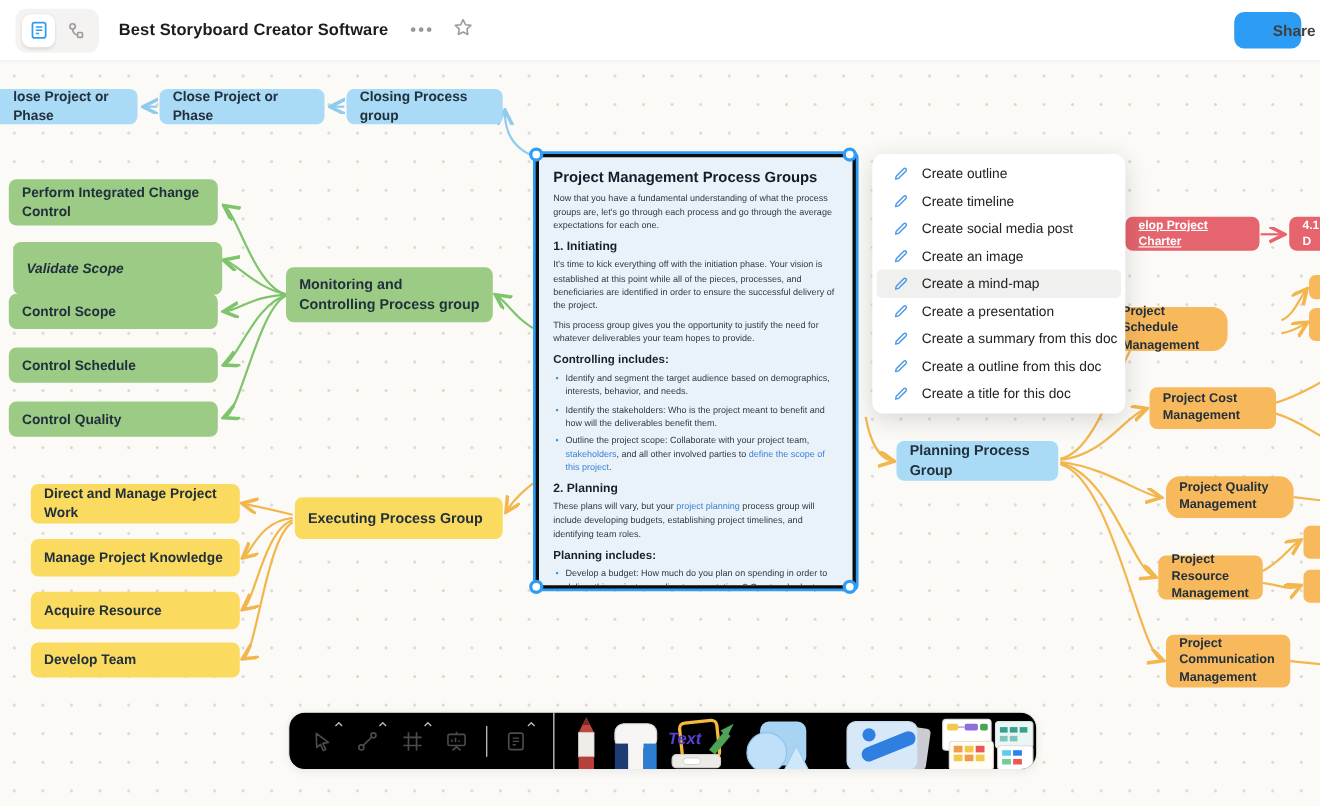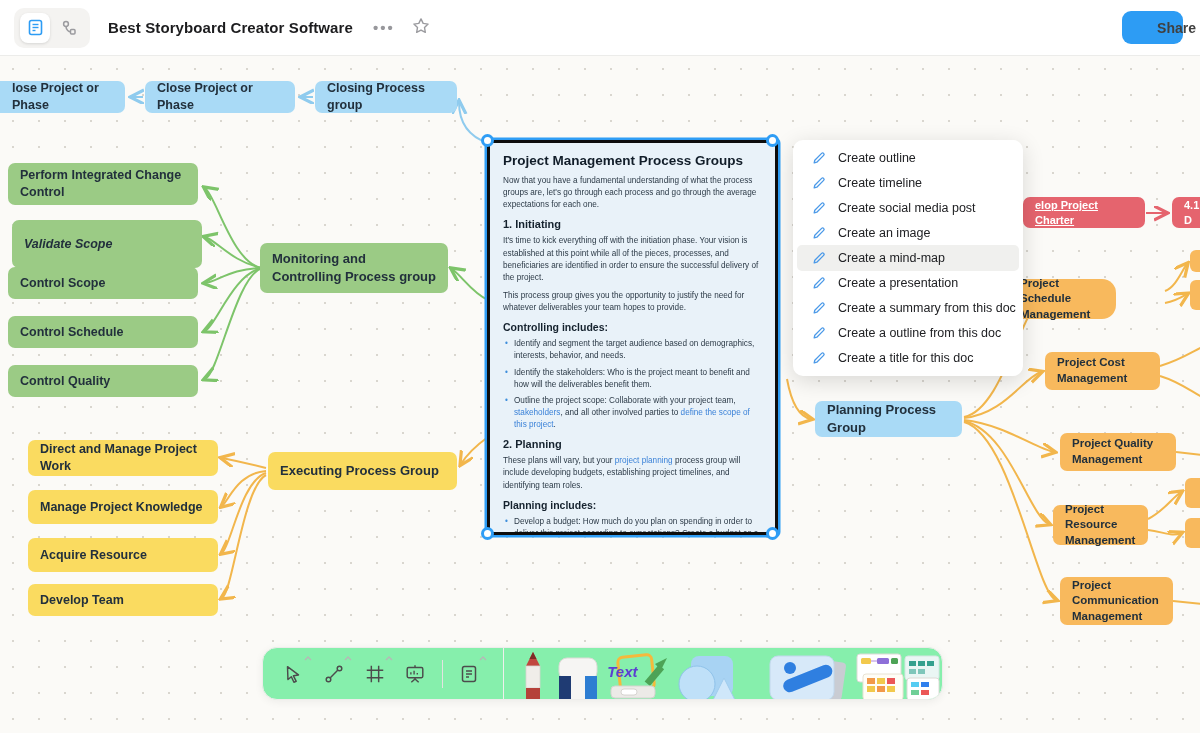--- a/index.html
+++ b/index.html
@@ -75,21 +75,21 @@
     z-index:30; padding:5px 4px; display:flex; flex-direction:column;
   }
   .menu-item {
     height:25px; display:flex; align-items:center; gap:12px; padding:0 0 0 15px;
     font-size:12.5px; color:#202124; border-radius:5px; flex:1;
   }
   .menu-item.hl { background:#f0f0ee; }
   
   .toolbar {
     position:absolute; left:262px; top:647px; width:681px; height:53px;
-    background:#86efac; border:1px solid #ededeb; border-radius:15px;
+    background:#000000; border:1px solid #ededeb; border-radius:15px;
     box-shadow:0 2px 8px rgba(0,0,0,.06); z-index:40;
     display:flex; align-items:center; overflow:hidden;
   }
   .tool {
     width:42px; height:44px; display:flex; align-items:center; justify-content:center;
     position:relative; color:#4c4c4c;
   }
   .tool .caret { position:absolute; top:4px; right:2px; }
   .tb-divider { width:1px; height:28px; background:#e3e3e1; margin:0 6px; }
   .tb-sep { width:1px; height:53px; background:#efefed; margin:0 8px 0 14px; }
@@ -199,21 +199,21 @@
 
 <div class="node yellow" style="left:28px;top:440px;width:190px;height:36px;">Direct and Manage Project Work</div>
 <div class="node yellow" style="left:28px;top:490px;width:190px;height:34px;">Manage Project Knowledge</div>
 <div class="node yellow" style="left:28px;top:538px;width:190px;height:34px;">Acquire Resource</div>
 <div class="node yellow" style="left:28px;top:584px;width:190px;height:32px;">Develop Team</div>
 <div class="node yellow" style="left:268px;top:452px;width:189px;height:38px;font-size:13px;">Executing Process Group</div>
 
 <div class="node blue" style="left:815px;top:401px;width:147px;height:36px;font-size:13px;">Planning Process Group</div>
 <div class="node orange" style="left:1008px;top:279px;width:108px;height:40px;border-radius:14px;">Project Schedule Management</div>
 <div class="node orange" style="left:1045px;top:352px;width:115px;height:38px;">Project Cost Management</div>
-<div class="node orange" style="left:1060px;top:433px;width:116px;height:38px;">Project Quality Management</div>
+<div class="node orange" style="left:1060px;top:433px;width:116px;height:38px;border-radius:13px;">Project Quality Management</div>
 <div class="node orange" style="left:1053px;top:505px;width:95px;height:40px;">Project Resource Management</div>
 <div class="node orange" style="left:1060px;top:577px;width:113px;height:48px;">Project Communication Management</div>
 
 <div class="stub" style="left:1190px;top:250px;width:12px;height:22px;"></div>
 <div class="stub" style="left:1190px;top:280px;width:12px;height:30px;"></div>
 <div class="stub" style="left:1185px;top:478px;width:17px;height:30px;"></div>
 <div class="stub" style="left:1185px;top:518px;width:17px;height:30px;"></div>
 
 <div class="node red" style="left:1023px;top:197px;width:122px;height:31px;text-decoration:underline;">elop Project Charter</div>
 <div class="node red" style="left:1172px;top:197px;width:40px;height:31px;border-top-right-radius:0;border-bottom-right-radius:0;">4.1 D</div>

